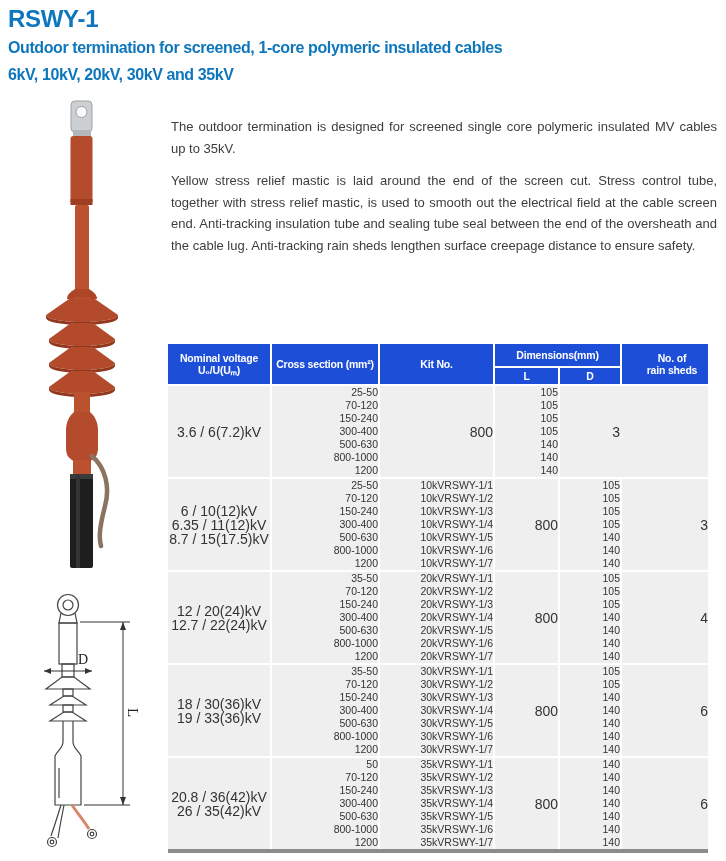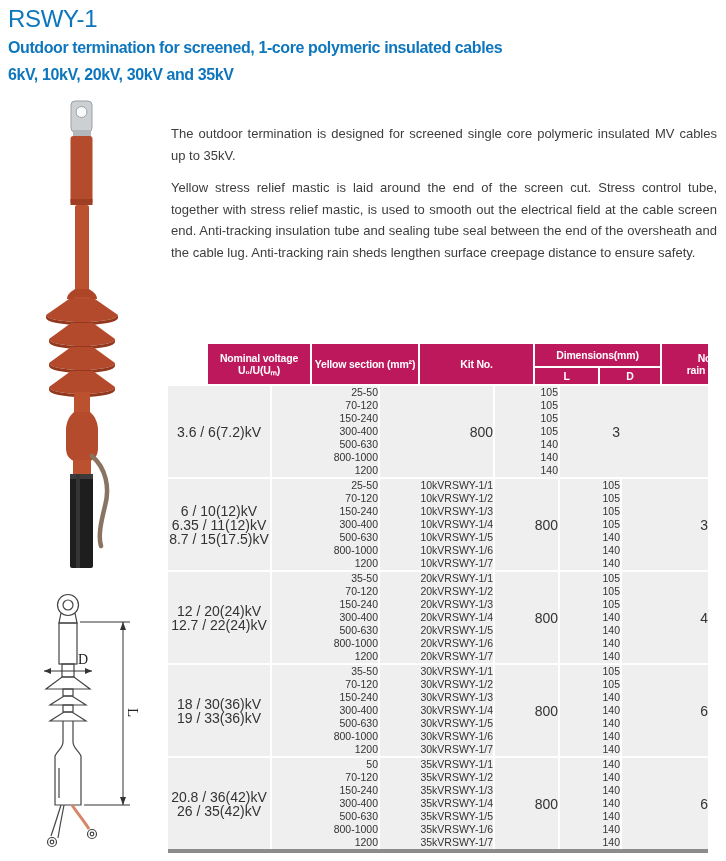--- a/index.html
+++ b/index.html
@@ -3,37 +3,37 @@
 <meta charset="utf-8">
 <style>
   * { margin:0; padding:0; box-sizing:border-box; }
   html,body { background:#ffffff; }
   body {
     width:726px; height:861px; position:relative; overflow:hidden;
     font-family:"Liberation Sans", sans-serif; color:#3c3c3c;
   }
   
   .brand { position:absolute; left:8px; top:4px; color:#0e76bc; }
-  .brand .model { font-size:24px; font-weight:400; line-height:30px; letter-spacing:-0.3px; }
+  .brand .model { font-size:24px; font-weight:700; line-height:30px; letter-spacing:-0.3px; }
   .brand .tline { font-size:16px; font-weight:700; line-height:27px; letter-spacing:-0.4px; }
   
-  .desc { position:absolute; left:171px; top:123px; width:546px; }
+  .desc { position:absolute; left:171px; top:116px; width:546px; }
   .desc p {
     font-size:13px; line-height:21.5px; text-align:justify; color:#3d3d3d;
     margin-bottom:11px;
   }
   
   .dtable { position:absolute; left:168px; top:344px; width:540px; }
   .thead {
     display:grid;
     grid-template-columns:102px 108px 115px 65px 62px 88px;
     grid-template-rows:22px 18px;
     grid-template-areas:"volt cross kit dim dim sheds" "volt cross kit dl dd sheds";
-    background:#be185d; color:#ffffff; font-weight:700; font-size:10.5px;
-    letter-spacing:-0.2px; text-align:center;margin-left:40px;
+    background:#1d4ed8; color:#ffffff; font-weight:700; font-size:10.5px;
+    letter-spacing:-0.2px; text-align:center;
   }
   .th { display:flex; flex-direction:column; justify-content:center; align-items:center; line-height:12px; }
   .a-volt  { grid-area:volt; }
   .a-cross { grid-area:cross; border-left:2px solid #fff; }
   .a-kit   { grid-area:kit;   border-left:2px solid #fff; }
   .a-dim   { grid-area:dim;   border-left:2px solid #fff; }
   .a-dl    { grid-area:dl;    border-left:2px solid #fff; border-top:2px solid #fff; }
   .a-dd    { grid-area:dd;    border-left:2px solid #fff; border-top:2px solid #fff; }
   .a-sheds { grid-area:sheds; border-left:2px solid #fff;padding-left:14px; }
   .tgroup {
@@ -152,21 +152,21 @@
   <p>The outdoor termination is designed for screened single core polymeric insulated MV cables up to 35kV.</p>
   <p>Yellow stress relief mastic is laid around the end of the screen cut. Stress control tube, together with stress relief mastic, is used to smooth out the electrical field at the cable screen end. Anti-tracking insulation tube and sealing tube seal between the end of the oversheath and the cable lug. Anti-tracking rain sheds lengthen surface creepage distance to ensure safety.</p>
 </div>
 
 <div class="dtable">
   <div class="thead">
     <div class="th a-volt">
       <div>Nominal voltage</div>
       <div>U₀/U(Uₘ)</div>
     </div>
-    <div class="th a-cross">Yellow section  (mm²)</div>
+    <div class="th a-cross">Cross section  (mm²)</div>
     <div class="th a-dim">Dimensions(mm)</div>
     <div class="th a-kit">Kit No.</div>
     <div class="th a-dl">L</div>
     <div class="th a-dd">D</div>
     <div class="th a-sheds">
       <div>No. of</div>
       <div>rain sheds</div>
     </div>
   </div>
   <div>

